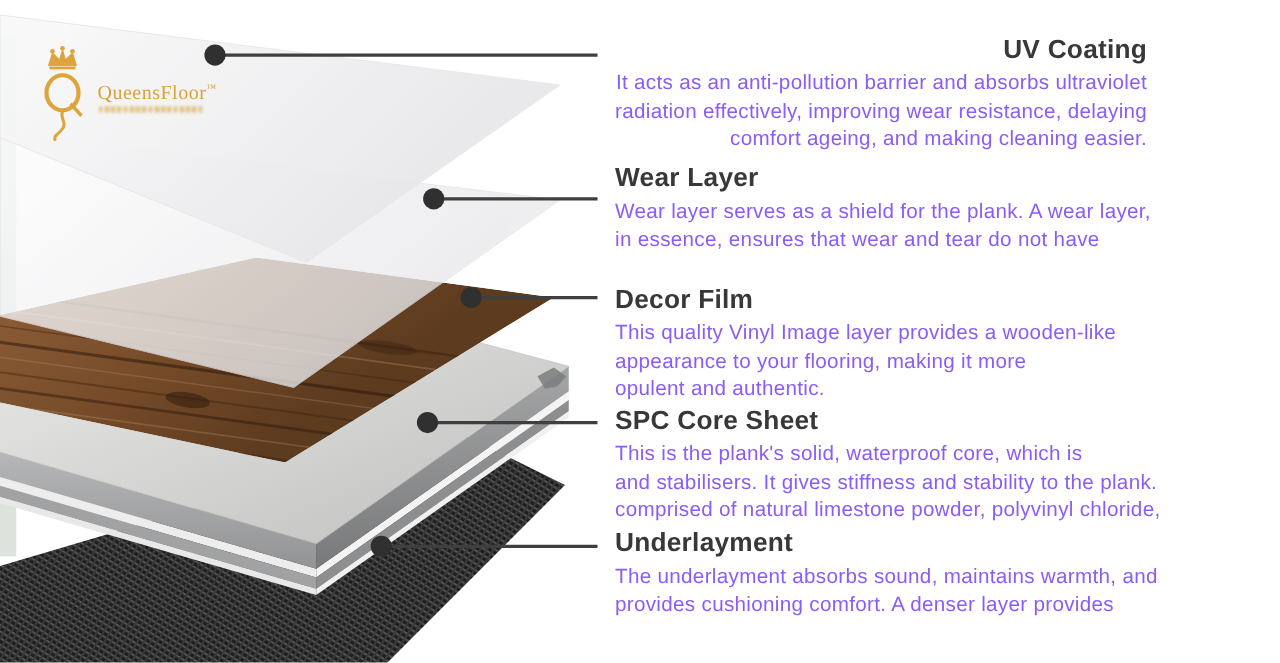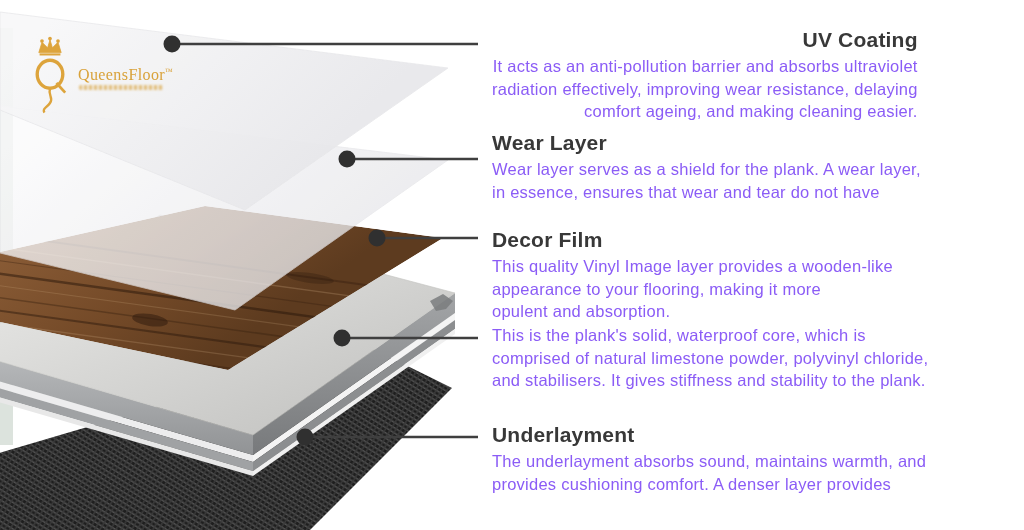--- a/index.html
+++ b/index.html
@@ -162,27 +162,28 @@
     <div class="section sec-1">
       <h2>Wear Layer</h2>
       <span class="line">Wear layer serves as a shield for the plank. A wear layer,</span>
       <span class="line">in essence, ensures that wear and tear do not have</span>
     </div>
 
     <div class="section sec-2">
       <h2>Decor Film</h2>
       <span class="line">This quality Vinyl Image layer provides a wooden-like</span>
       <span class="line">appearance to your flooring, making it more</span>
-      <span class="line">opulent and absorption.</span>
+      <span class="line">opulent and authentic.</span>
     </div>
 
     <div class="section sec-3">
+      <h2>SPC Core Sheet</h2>
       <span class="line">This is the plank's solid, waterproof core, which is</span>
+      <span class="line">and stabilisers. It gives stiffness and stability to the plank.</span>
       <span class="line">comprised of natural limestone powder, polyvinyl chloride,</span>
-      <span class="line">and stabilisers. It gives stiffness and stability to the plank.</span>
     </div>
 
     <div class="section sec-4">
       <h2>Underlayment</h2>
       <span class="line">The underlayment absorbs sound, maintains warmth, and</span>
       <span class="line">provides cushioning comfort. A denser layer provides</span>
     </div>
 
   </div>
 </div>

